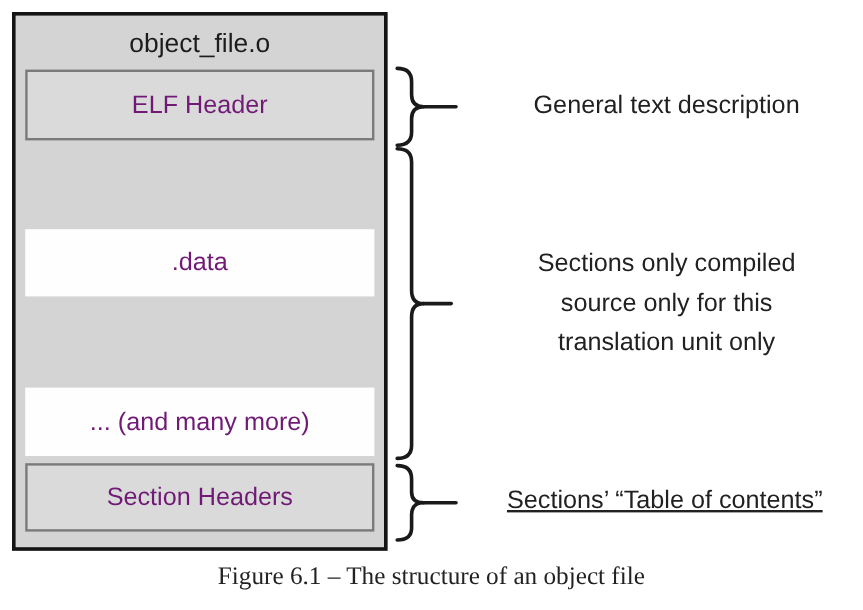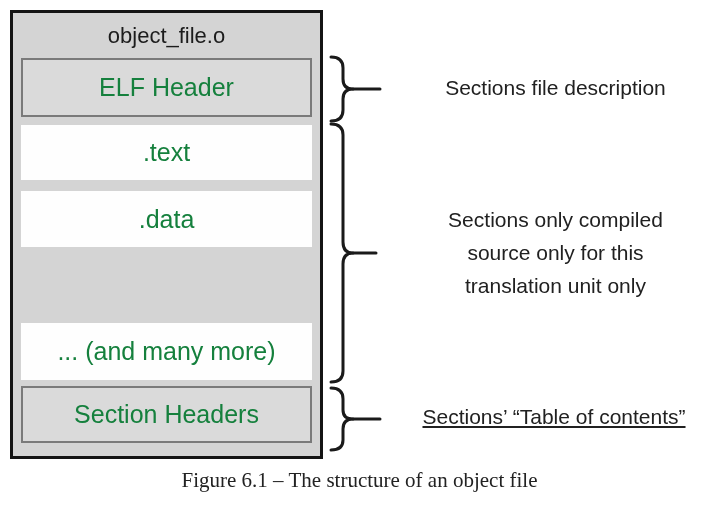--- a/index.html
+++ b/index.html
@@ -27,22 +27,22 @@
     text-align: center;
     font-size: 22px;
     color: #1c1c1c;
   }
   .row {
     position: absolute;
     left: 8px; right: 8px;
     display: flex;
     align-items: center;
     justify-content: center;
-    font-size: 25px;
-    color: #15803d;
+    font-size: 21px;
+    color: #701a75;
   }
   .row.white { background: #fefefe; }
   .row.gray  { background: #dadada; border: 2px solid #7a7a7a; }
 
   .row-elf     { top: 45px;  height: 59px; }
   .row-text    { top: 112px; height: 55px; }
   .row-data    { top: 178px; height: 56px; }
   .row-rodata  { top: 244px; height: 56px; }
   .row-more    { top: 310px; height: 57px; }
   .row-secthdr { top: 373px; height: 57px; }
@@ -75,21 +75,20 @@
 </head>
 <body>
 
 <div class="stage">
 
   <div class="outer-box">
     <div class="outer-title">object_file.o</div>
 
     <div class="row gray row-elf">ELF Header</div>
 
-    <div class="row white row-text">.text</div>
 
     <div class="row white row-data">.data</div>
 
 
     <div class="row gray row-secthdr">Section Headers</div>
 
     <div class="row white row-more">... (and many more)</div>
   </div>
 
   <svg class="braces-svg" viewBox="0 0 56 404" aria-hidden="true">
@@ -97,21 +96,21 @@
     <path d="M3,5 Q15,5 15,16 L15,27 Q15,37 25,37 Q15,37 15,47 L15,58 Q15,69 3,69"></path>
     <path d="M25,37 H52"></path>
 
     <path d="M3,72 Q15,72 15,83 L15,190 Q15,201 25,201 Q15,201 15,212 L15,319 Q15,330 3,330"></path>
     <path d="M25,201 H48"></path>
 
     <path d="M3,336 Q15,336 15,347 L15,358 Q15,367 25,367 Q15,367 15,377 L15,388 Q15,398 3,398"></path>
     <path d="M25,367 H52"></path>
   </svg>
 
-  <div class="annotation ann-general">Sections file description</div>
+  <div class="annotation ann-general">General text description</div>
 
   <div class="annotation ann-middle">
     <span>Sections only compiled</span><br>
     <span>source only for this</span><br>
     <span>translation unit only</span>
   </div>
 
   <div class="annotation ann-toc">Sections’ “Table of contents”</div>
 
   <div class="caption">Figure 6.1 – The structure of an object file</div>

